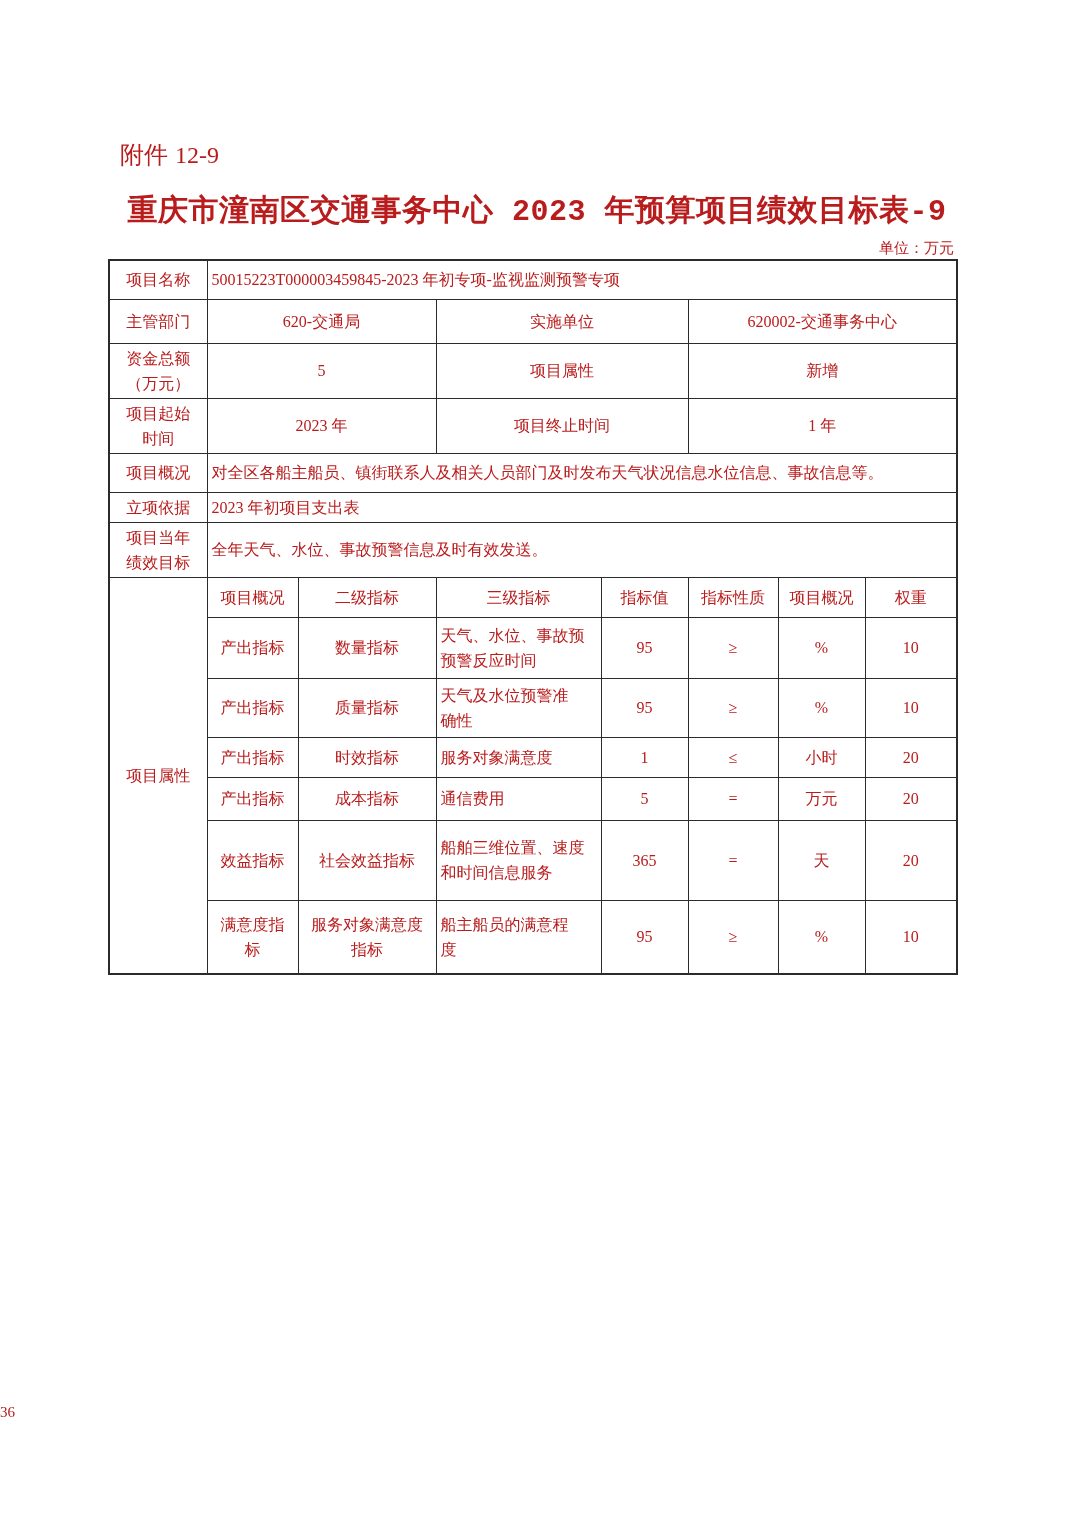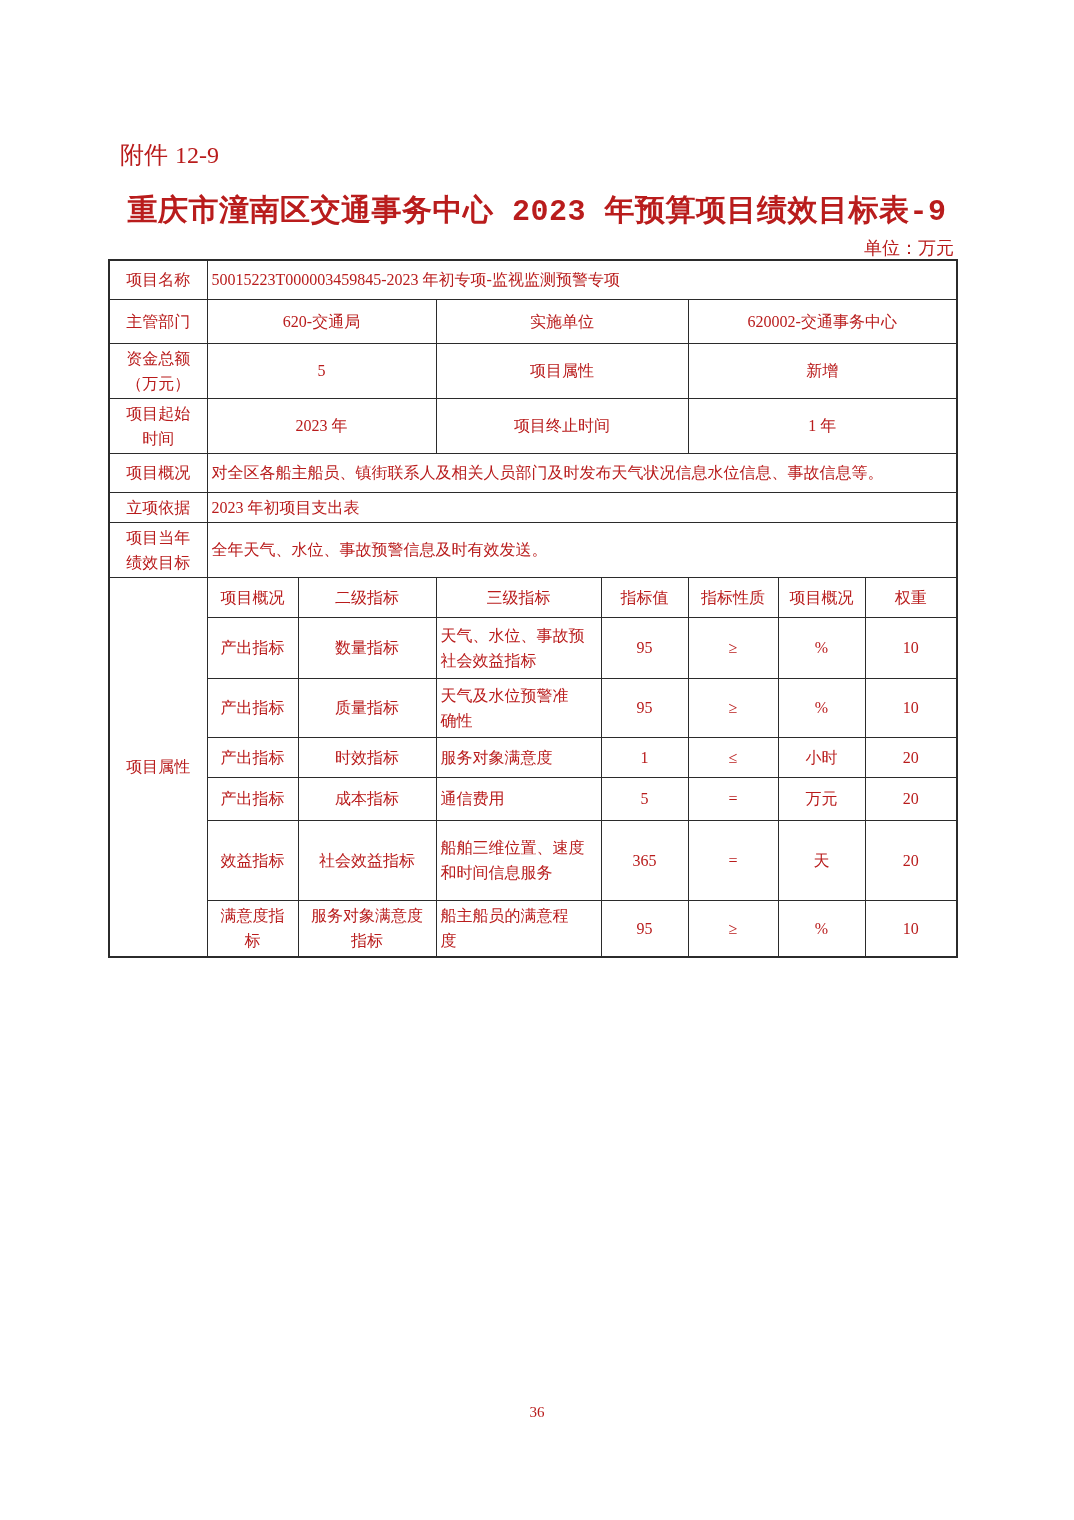--- a/index.html
+++ b/index.html
@@ -35,21 +35,21 @@
     font-family: Liberation Mono, monospace;
     font-weight: bold;
     font-size: 30px;
     line-height: 40px;
     letter-spacing: 0.5px;
   }
   .unit-note {
     position: absolute;
     right: 120px;
     top: 238px;
-    font-size: 18px;
+    font-size: 15px;
     line-height: 20px;
   }
   table.doc-table {
     position: absolute;
     left: 108px;
     top: 259px;
     width: 848px;
     border-collapse: collapse;
     table-layout: fixed;
     border: 2px solid #2b2b2b;
@@ -63,21 +63,20 @@
     overflow: hidden;
     padding: 2px 4px;
   }
   td.c { text-align: center; }
   td.l { text-align: left; padding-left: 8px; padding-right: 6px; }
   .page-number {
     position: absolute;
     left: 0;
     top: 1404px;
     width: 100%;
-    text-align: center;
     font-size: 15px;
   }
 </style>
 </head>
 <body>
 
 <div class="page">
 
   <div class="attachment">
     <span class="att-prefix">附件</span><span class="att-num">12-9</span>
@@ -143,21 +142,21 @@
         <td class="c">三级指标</td>
         <td class="c">指标值</td>
         <td class="c">指标性质</td>
         <td class="c">项目概况</td>
         <td class="c">权重</td>
       </tr>
       <tr style="height:61px">
         <td class="c">产出指标</td>
         <td class="c">数量指标</td>
         <td class="l">天气、水位、事故预
-社会效益指标</td>
+预警反应时间</td>
         <td class="c">95</td>
         <td class="c">≥</td>
         <td class="c">%</td>
         <td class="c">10</td>
       </tr>
       <tr style="height:59px">
         <td class="c">产出指标</td>
         <td class="c">质量指标</td>
         <td class="l">天气及水位预警准
 确性</td>
@@ -187,21 +186,21 @@
       <tr style="height:80px">
         <td class="c">效益指标</td>
         <td class="c">社会效益指标</td>
         <td class="l">船舶三维位置、速度
 和时间信息服务</td>
         <td class="c">365</td>
         <td class="c">=</td>
         <td class="c">天</td>
         <td class="c">20</td>
       </tr>
-      <tr style="height:57px">
+      <tr style="height:74px">
         <td class="c">满意度指
 标</td>
         <td class="c">服务对象满意度
 指标</td>
         <td class="l">船主船员的满意程
 度</td>
         <td class="c">95</td>
         <td class="c">≥</td>
         <td class="c">%</td>
         <td class="c">10</td>

